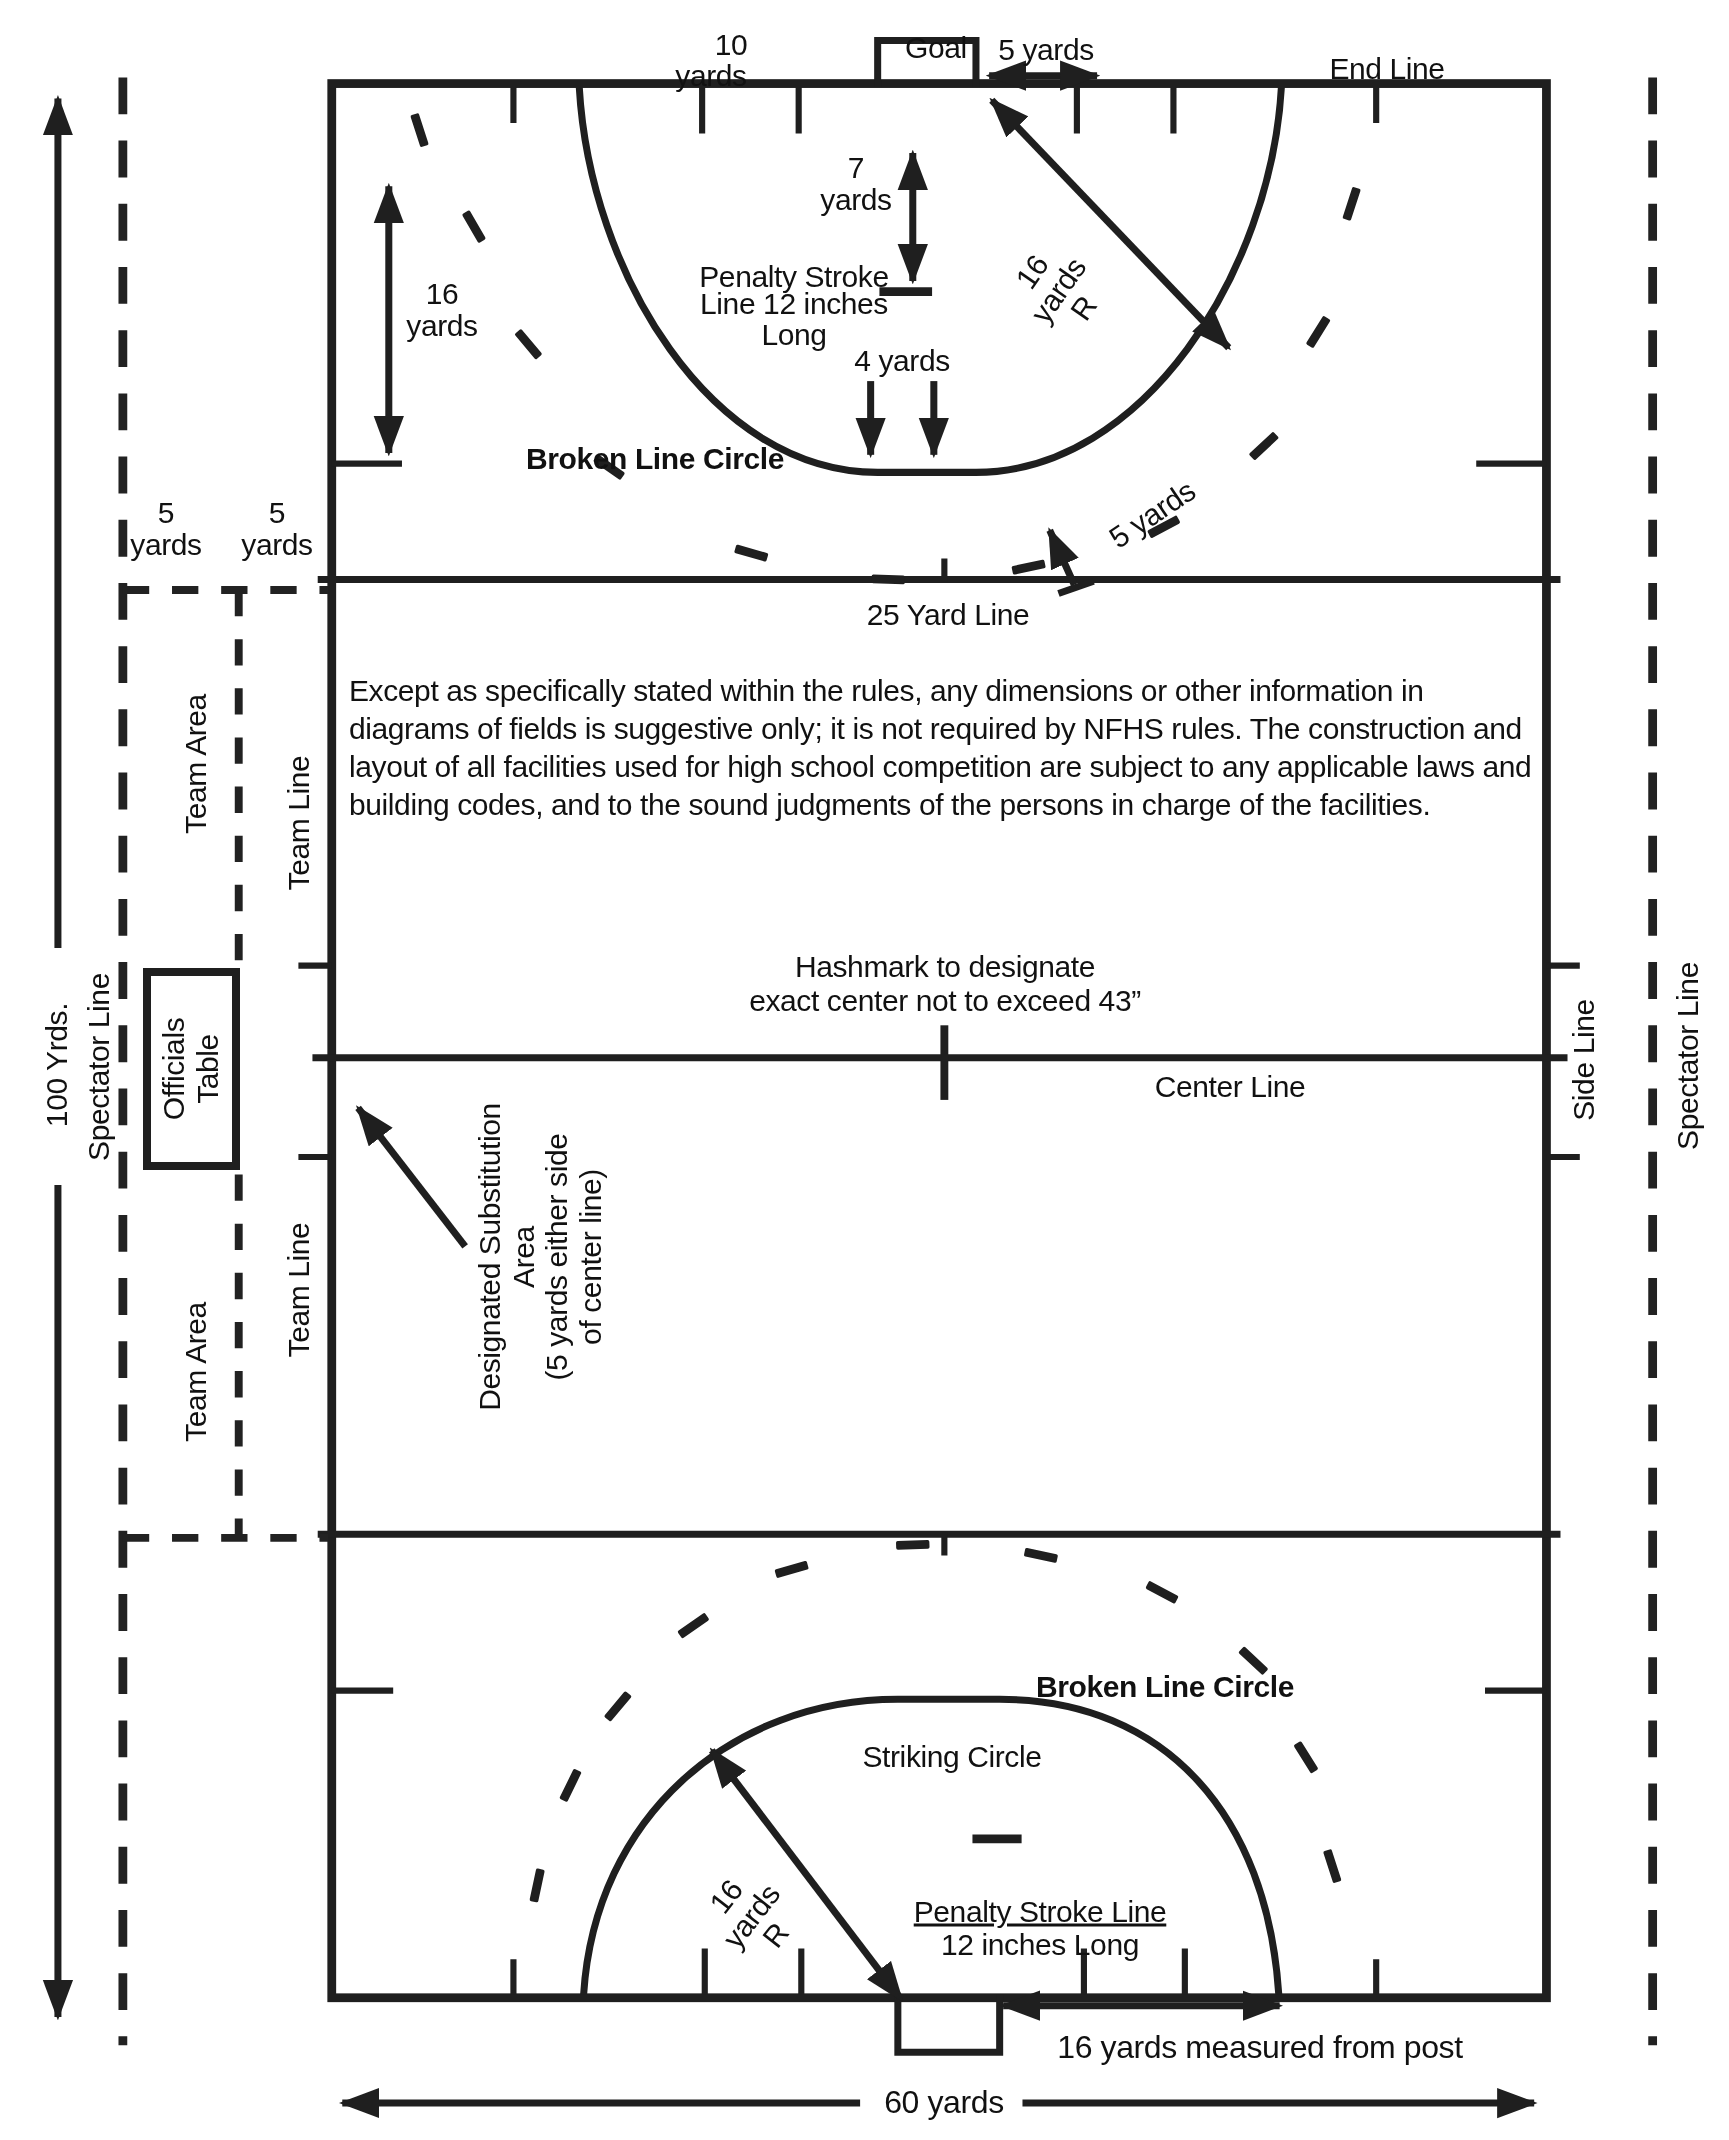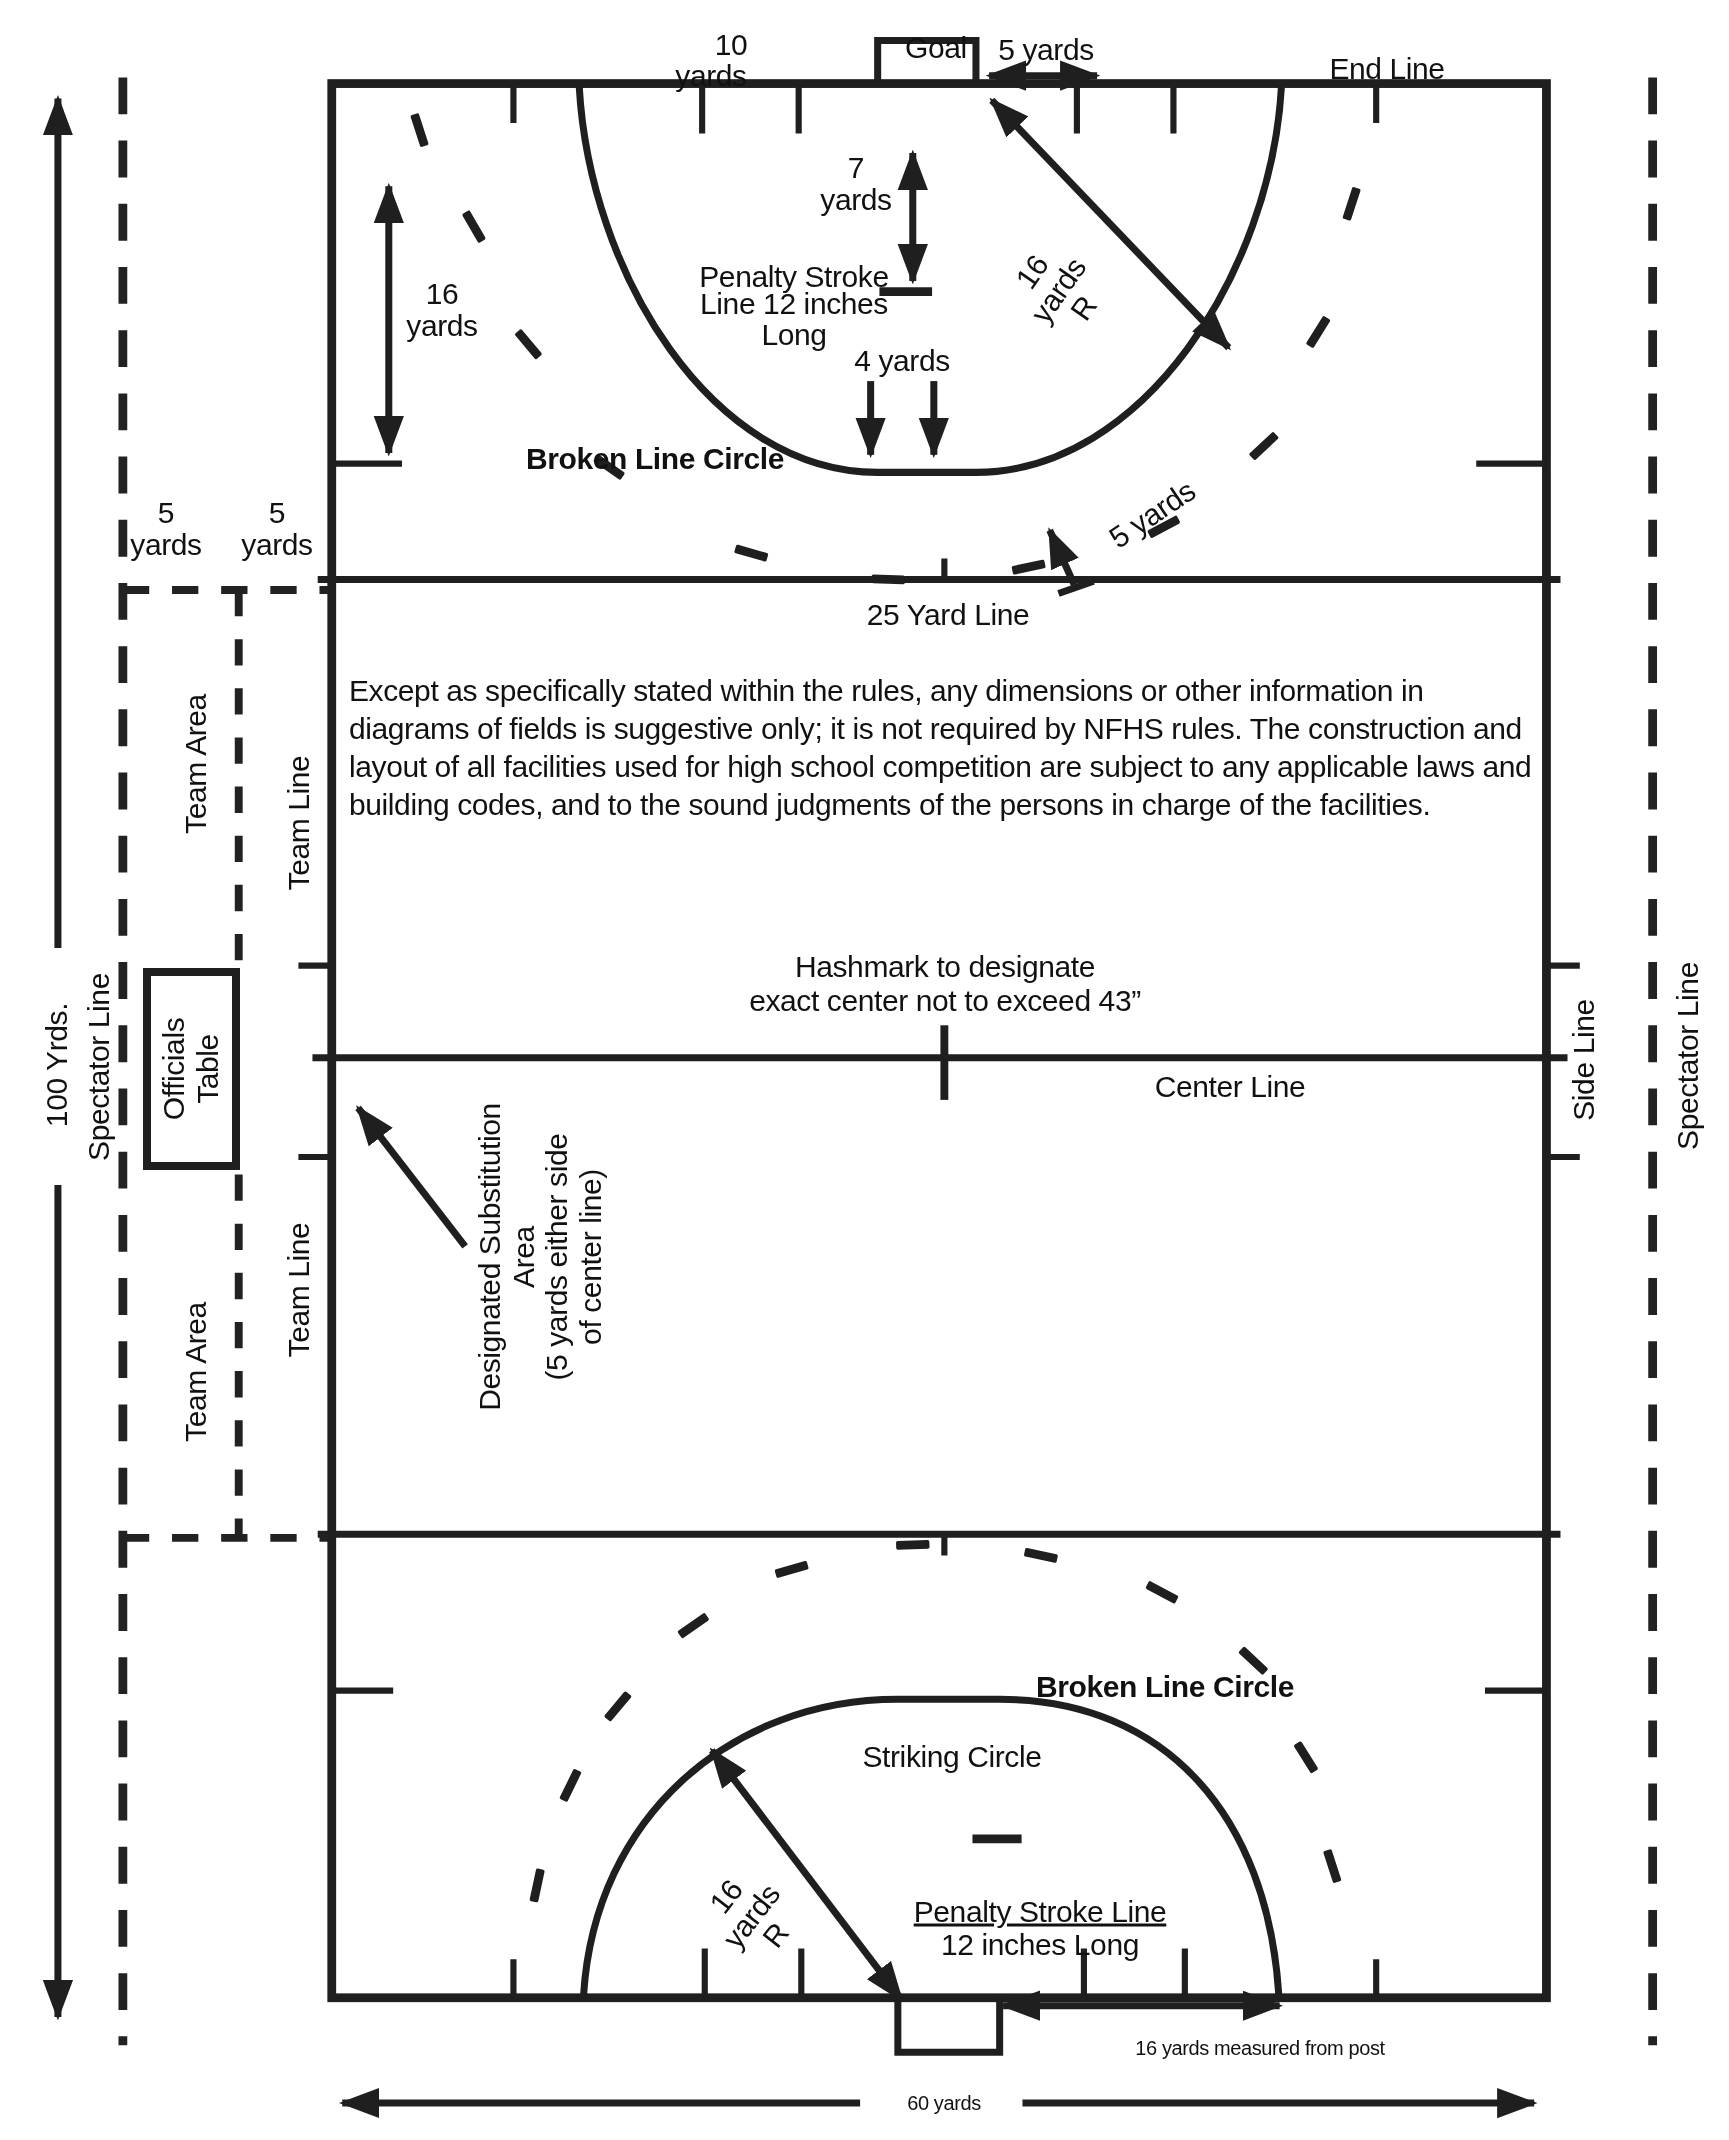--- a/index.html
+++ b/index.html
@@ -4,21 +4,21 @@
 <style>
   html,body{margin:0;padding:0;background:#fff;}
   #page{position:relative;width:1729px;height:2141px;background:#ffffff;overflow:hidden;
         font-family:"Liberation Sans","DejaVu Sans",sans-serif;color:#111;}
   #fieldsvg{position:absolute;left:0;top:0;width:1729px;height:2141px;}
   .lbl{position:absolute;transform:translate(-50%,-50%);font-size:30px;line-height:1.1;
        white-space:nowrap;text-align:center;color:#111;letter-spacing:-0.4px;}
   .rot{transform:translate(-50%,-50%) rotate(-90deg);}
   .bold{font-weight:bold;}
   .b{font-weight:normal;}
-  .big{font-size:20px;}
+  .big{font-size:32px;}
   .para{position:absolute;left:349px;top:672px;width:1196px;font-size:30px;line-height:38px;
         text-align:left;color:#111;letter-spacing:-0.4px;}
   .blk div{white-space:nowrap;}
 </style>
 </head>
 <body>
 
 <div id="page">
 
 <svg id="fieldsvg" viewBox="0 0 1970 2439" xmlns="http://www.w3.org/2000/svg">

